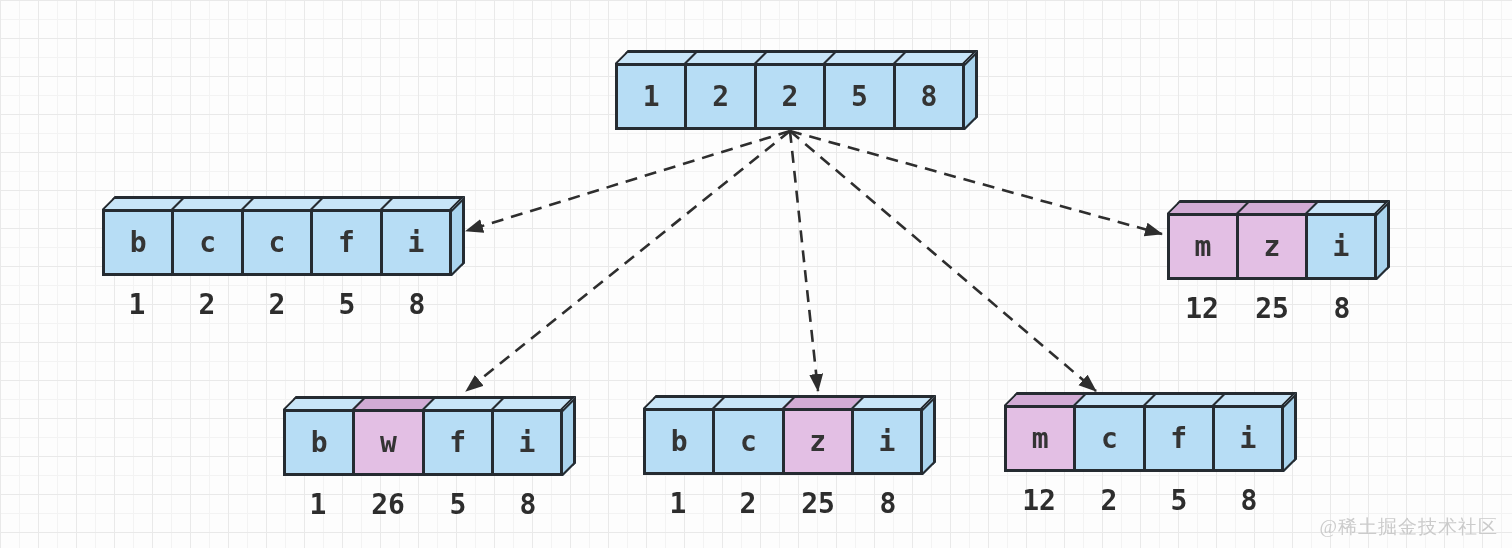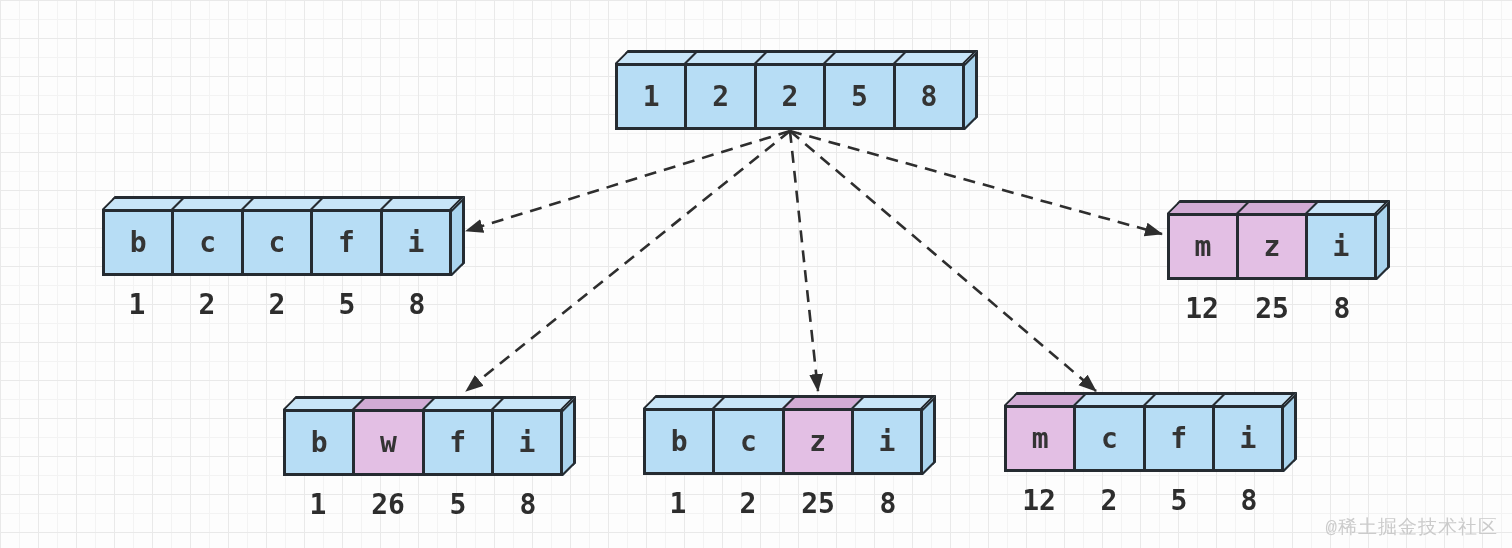--- a/index.html
+++ b/index.html
@@ -46,21 +46,21 @@
     transform:skewY(-45deg);transform-origin:0 0;
     border:3px solid var(--outline);border-left:none;
   }
   .labels{display:flex;margin-top:13px;}
   .idx-label{
     flex:1;text-align:center;
     font-weight:bold;font-size:28px;color:#2d2d2d;line-height:32px;
   }
   .watermark{
     position:absolute;right:14px;bottom:8px;z-index:3;
-    font-family:Liberation Mono, monospace;
+    font-family:Liberation Serif, serif;
     font-size:19px;color:#cbcbcb;letter-spacing:1px;
   }
 </style>
 </head>
 <body>
 
 <div class="canvas">
 
   <svg id="arrows-svg" width="1512" height="548">
     <defs>

